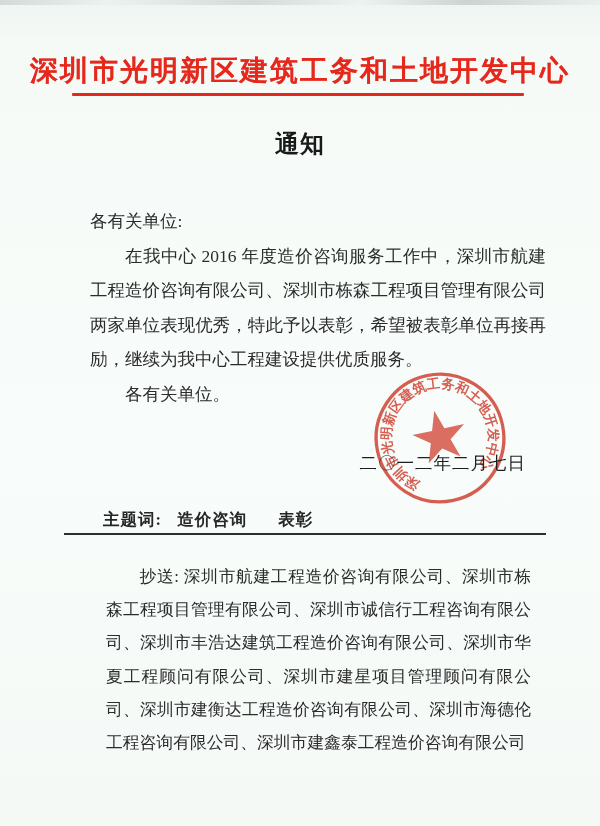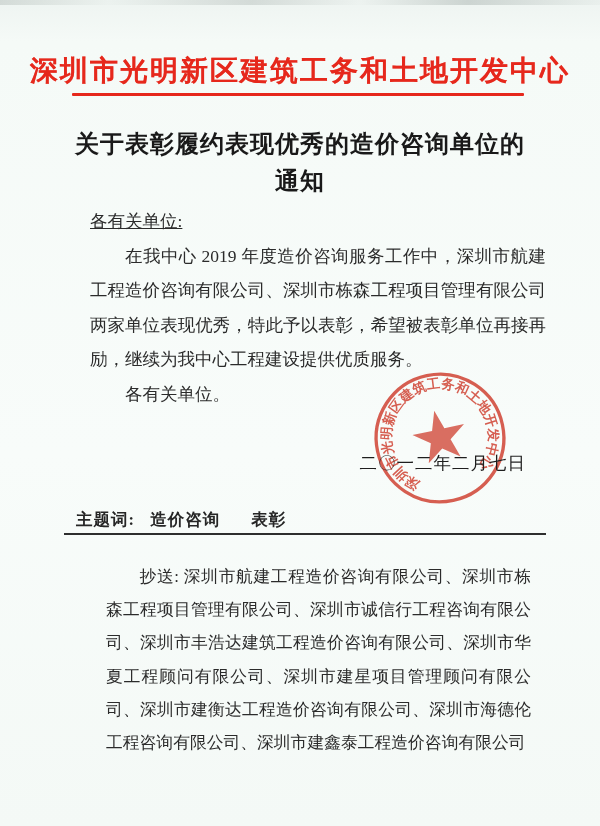--- a/index.html
+++ b/index.html
@@ -31,36 +31,36 @@
   }
   .notice-title{
     position:absolute;top:126px;left:58px;width:484px;
     text-align:center;font-size:24px;font-weight:bold;
     color:#191919;line-height:37px;letter-spacing:1px;
   }
   .body-block{
     position:absolute;top:204px;left:90px;width:456px;
     font-size:17.5px;line-height:34.6px;color:#2b2b2b;
   }
-  .salutation{margin:0;text-decoration:underline;}
+  .salutation{margin:0;}
   .para{margin:0;text-indent:2em;text-align:justify;text-justify:inter-ideograph;}
   .closing{margin:0;text-indent:2em;}
   .seal{
     position:absolute;left:366px;top:364px;width:148px;height:148px;
     transform:rotate(-12deg);
     opacity:.88;
     mix-blend-mode:multiply;
   }
   .issue-date{
     position:absolute;top:451px;left:356px;width:170px;
     text-align:right;
     font-size:17.5px;letter-spacing:1px;color:#1e1e1e;
   }
   .subject-line{
-    position:absolute;top:509px;left:76px;width:456px;
+    position:absolute;top:509px;left:103px;width:456px;
     font-size:16.5px;font-weight:bold;color:#262626;letter-spacing:1px;
   }
   .subject-term-2{margin-left:26px;}
   .black-rule{
     position:absolute;top:533px;left:64px;width:482px;height:2px;
     background:#2e2e2e;
   }
   .cc-block{
     position:absolute;top:544px;left:90px;width:457px;
     font-size:16.8px;line-height:33.2px;color:#2b2b2b;
@@ -72,27 +72,26 @@
 
 <div class="page">
 
   <div class="scan-smudge"></div>
 
   <div class="org-title">深圳市光明新区建筑工务和土地开发中心</div>
 
   <div class="red-rule"></div>
 
   <div class="notice-title">
-    <span style="display:block">关于表彰履约表现优秀的造价咨询单位的</span>
     <span style="display:block">通知</span>
   </div>
 
   <div class="body-block">
     <p class="salutation">各有关单位:</p>
-    <p class="para">在我中心 2019 年度造价咨询服务工作中，深圳市航建工程造价咨询有限公司、深圳市栋森工程项目管理有限公司两家单位表现优秀，特此予以表彰，希望被表彰单位再接再励，继续为我中心工程建设提供优质服务。</p>
+    <p class="para">在我中心 2016 年度造价咨询服务工作中，深圳市航建工程造价咨询有限公司、深圳市栋森工程项目管理有限公司两家单位表现优秀，特此予以表彰，希望被表彰单位再接再励，继续为我中心工程建设提供优质服务。</p>
     <p class="closing">各有关单位。</p>
   </div>
 
   <svg class="seal" viewBox="0 0 160 160">
     <circle cx="80" cy="80" r="69" fill="none" stroke="#d8493a" stroke-width="3.6"></circle>
     <polygon points="80,50 86.8,70.7 108.5,70.7 90.9,83.6 97.6,104.3 80,91.5 62.4,104.3 69.1,83.6 51.5,70.7 73.2,70.7" fill="#d8493a" opacity="0.9"></polygon>
     <defs>
       <path id="sealArc" d="M 49.4 122.4 A 53 53 0 1 1 110.6 122.4" fill="none"></path>
     </defs>
     <text font-size="14.5" fill="#d8493a" font-weight="bold" font-family="Liberation Serif, serif">

